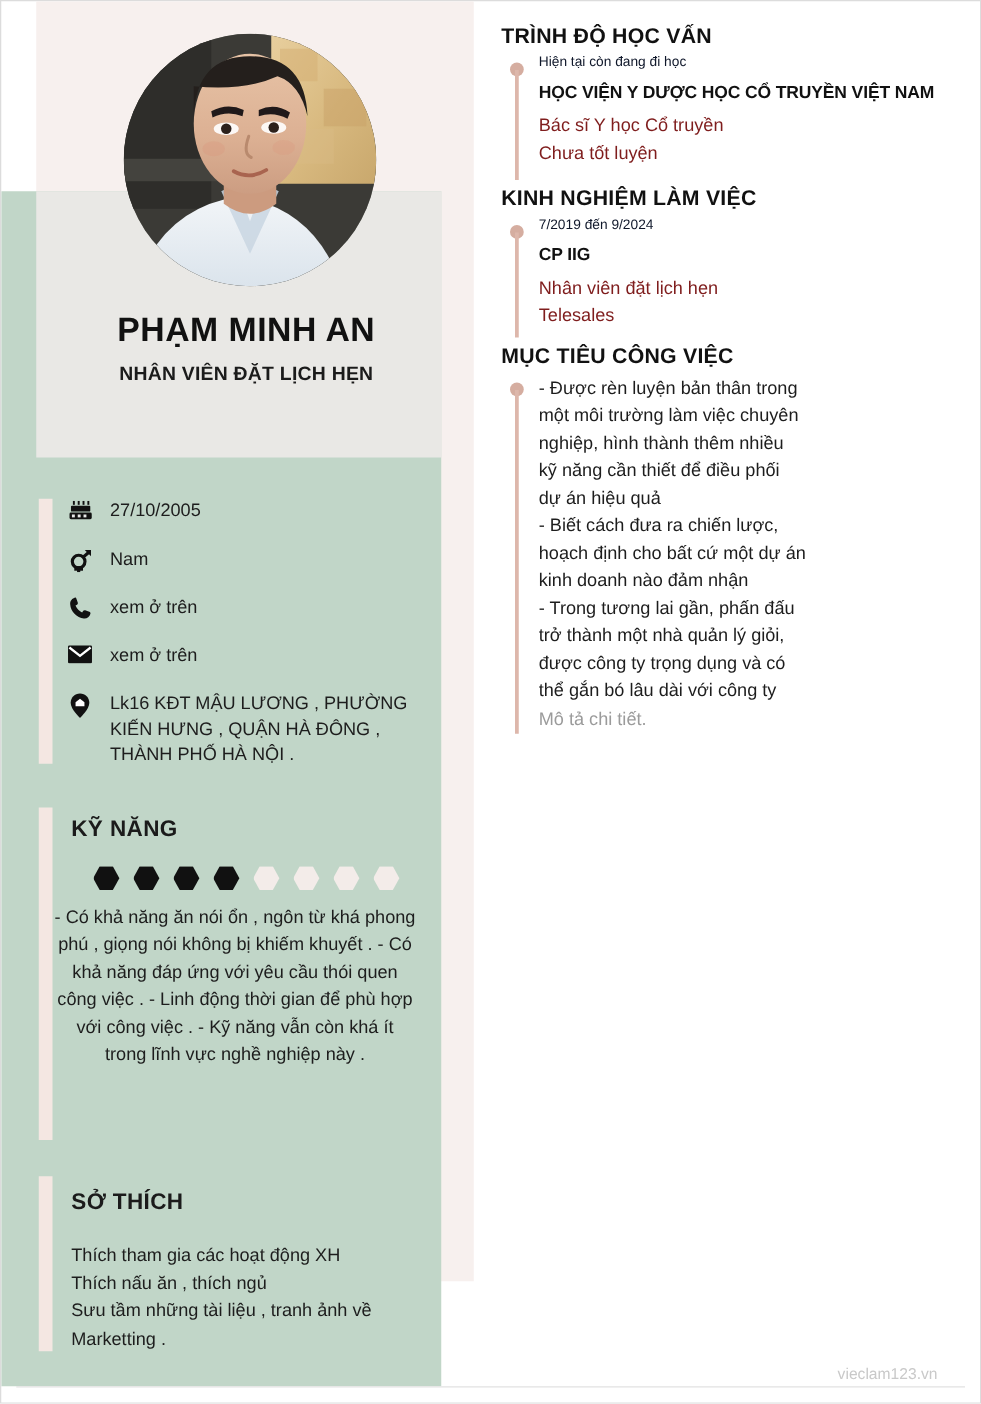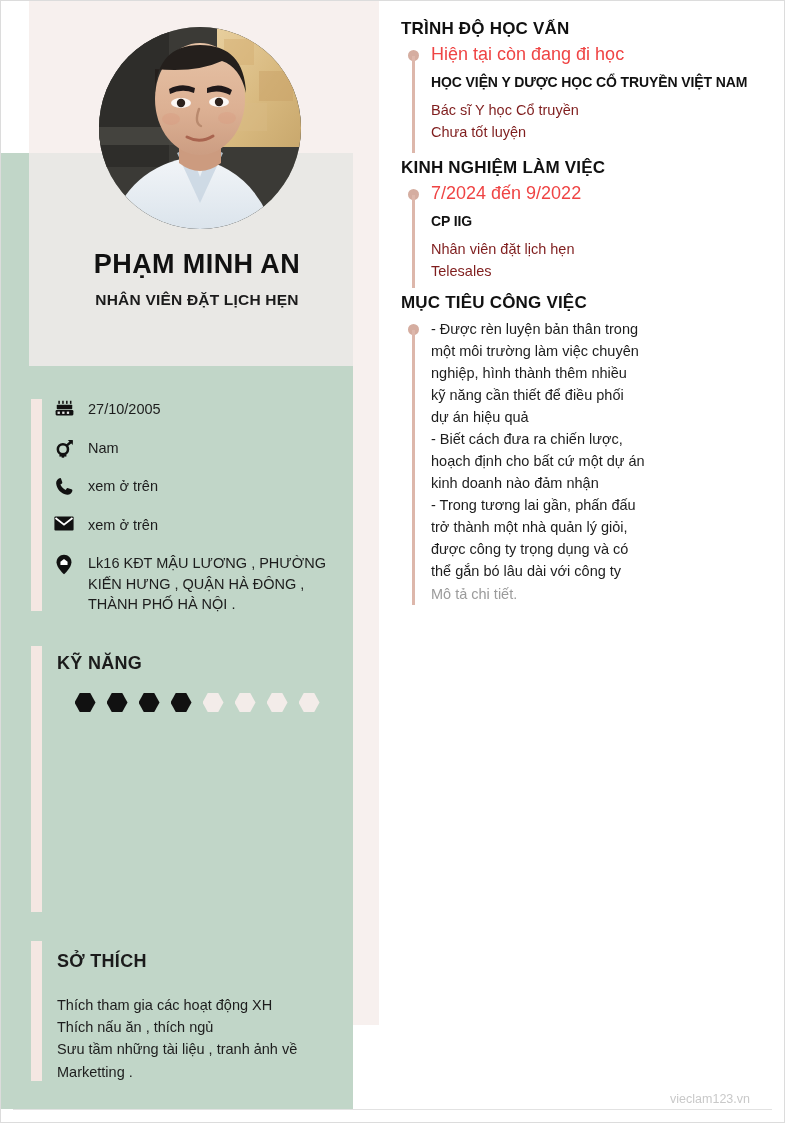--- a/index.html
+++ b/index.html
@@ -212,22 +212,22 @@
   .tl::after {
     content: "";
     position: absolute;
     left: 11px;
     top: 12px;
     bottom: 0;
     width: 2.5px;
     background: #ddb7ab;
   }
   .tl-date {
-    font-size: 18px;
-    color: #ef4444;
+    font-size: 11px;
+    color: #0f172a;
     margin-bottom: 9px;
   }
   .tl-org {
     font-size: 14px;
     font-weight: bold;
     color: #111111;
     letter-spacing: -0.1px;
     margin-bottom: 9px;
     white-space: nowrap;
   }
@@ -403,20 +403,21 @@
     <span class="hex on"></span>
     <span class="hex on"></span>
     <span class="hex on"></span>
     <span class="hex on"></span>
     <span class="hex off"></span>
     <span class="hex off"></span>
     <span class="hex off"></span>
     <span class="hex off"></span>
   </div>
 
+  <div class="skill-text">- Có khả năng ăn nói ổn , ngôn từ khá phong phú , giọng nói không bị khiếm khuyết . - Có khả năng đáp ứng với yêu cầu thói quen công việc . - Linh động thời gian để phù hợp với công việc . - Kỹ năng vẫn còn khá ít trong lĩnh vực nghề nghiệp này .</div>
 
   <div class="l-head" style="top:950px;">SỞ THÍCH</div>
   <div class="hobby-text" style="white-space:pre-line;">Thích tham gia các hoạt động XH
 Thích nấu ăn , thích ngủ
 Sưu tầm những tài liệu , tranh ảnh về Marketting .</div>
 
   <div class="right">
 
     <div class="r-section">
       <div class="r-head">TRÌNH ĐỘ HỌC VẤN</div>
@@ -425,21 +426,21 @@
         <div class="tl-org">HỌC VIỆN Y DƯỢC HỌC CỔ TRUYỀN VIỆT NAM</div>
         <div class="tl-line">Bác sĩ Y học Cổ truyền</div>
         <div class="tl-line">Chưa tốt luyện</div>
         <div class="sp-10"></div>
       </div>
     </div>
 
     <div class="r-section">
       <div class="r-head">KINH NGHIỆM LÀM VIỆC</div>
       <div class="tl">
-        <div class="tl-date">7/2024 đến 9/2022</div>
+        <div class="tl-date">7/2019 đến 9/2024</div>
         <div class="tl-org">CP IIG</div>
         <div class="tl-line">Nhân viên đặt lịch hẹn</div>
         <div class="tl-line">Telesales</div>
         <div class="sp-6"></div>
       </div>
     </div>
 
     <div class="r-section">
       <div class="r-head">MỤC TIÊU CÔNG VIỆC</div>
       <div class="tl">

